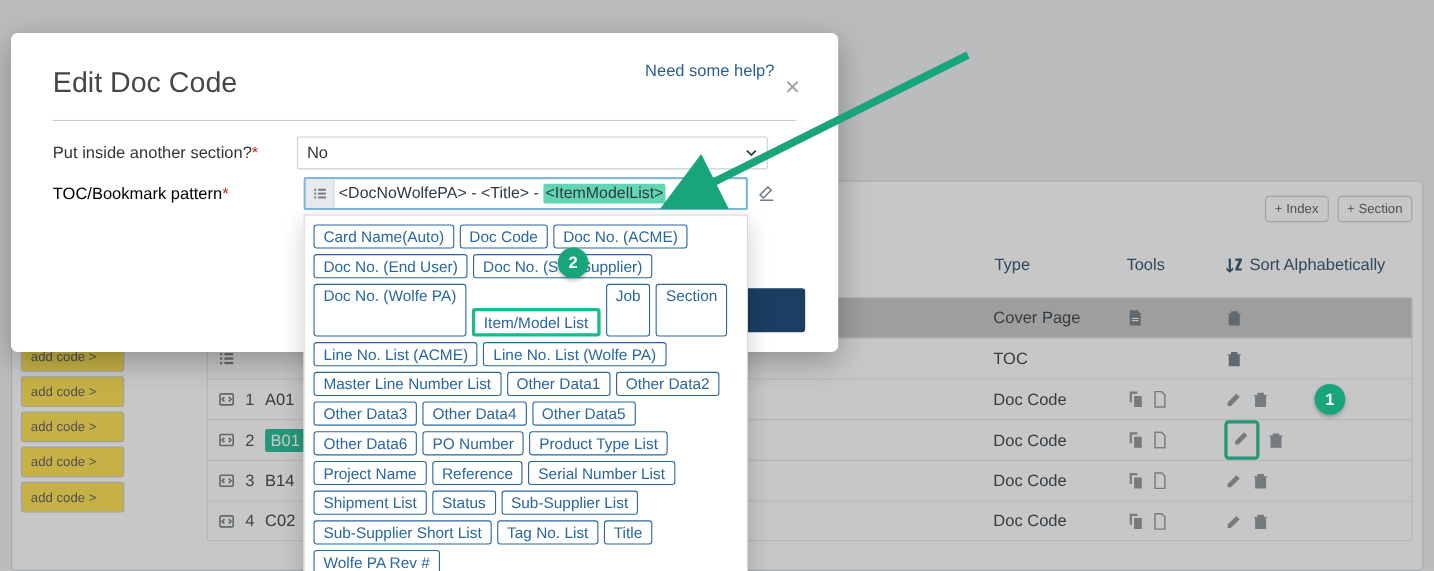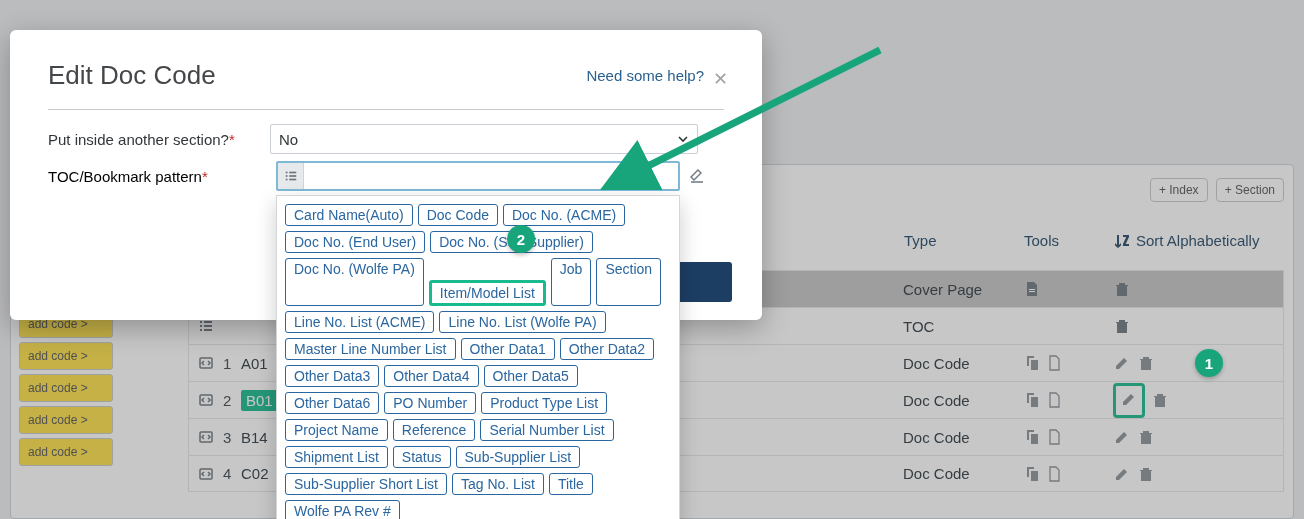--- a/index.html
+++ b/index.html
@@ -107,21 +107,21 @@
     background: #fff;
     border-radius: 6px;
     box-shadow: 0 8px 28px rgba(0,0,0,.28);
     padding: 30px 38px 30px 38px;
     z-index: 20;
   }
   .modal h1 {
     font-weight: 400; font-size: 26px; color: #44474a;
   }
   .modal .help {
-    position: absolute; right: 58px; top: 37px;
+    position: absolute; right: 58px; top: 26px;
     color: #2a5f8e; font-size: 15px; text-decoration: none;
   }
   .modal .close {
     position: absolute; right: 34px; top: 38px;
     color: #a0a5a8; font-size: 18px; cursor: pointer;
   }
   .modal hr {
     margin-top: 18px; border: none; border-top: 1px solid #c9c9c9; height: 0;
   }
   .modal .form-row {
@@ -464,20 +464,23 @@
     <div class="pattern-input">
       <span class="lead-ico">
         <svg width="14" height="14" viewBox="0 0 16 16" fill="#6d7880">
             <rect x="2" y="3" width="2" height="2"></rect>
             <rect x="6" y="3" width="8" height="2"></rect>
             <rect x="2" y="7" width="2" height="2"></rect>
             <rect x="6" y="7" width="8" height="2"></rect>
             <rect x="2" y="11" width="2" height="2"></rect>
             <rect x="6" y="11" width="8" height="2"></rect>
           </svg>
+      </span>
+      <span class="pattern-text">
+        <span>&lt;DocNoWolfePA&gt;</span><span> - &lt;Title&gt; - </span><span class="hl">&lt;ItemModelList&gt;</span>
       </span>
     </div>
     <span class="eraser">
       <svg width="16" height="16" viewBox="0 0 16 16" fill="none" stroke="#6d7880" stroke-width="1.4">
           <path d="M6 12l7-7-3-3-7 7 3 3zm-3 2h12"></path>
         </svg>
     </span>
   </div>
 
   <div class="prim-btn"></div>

